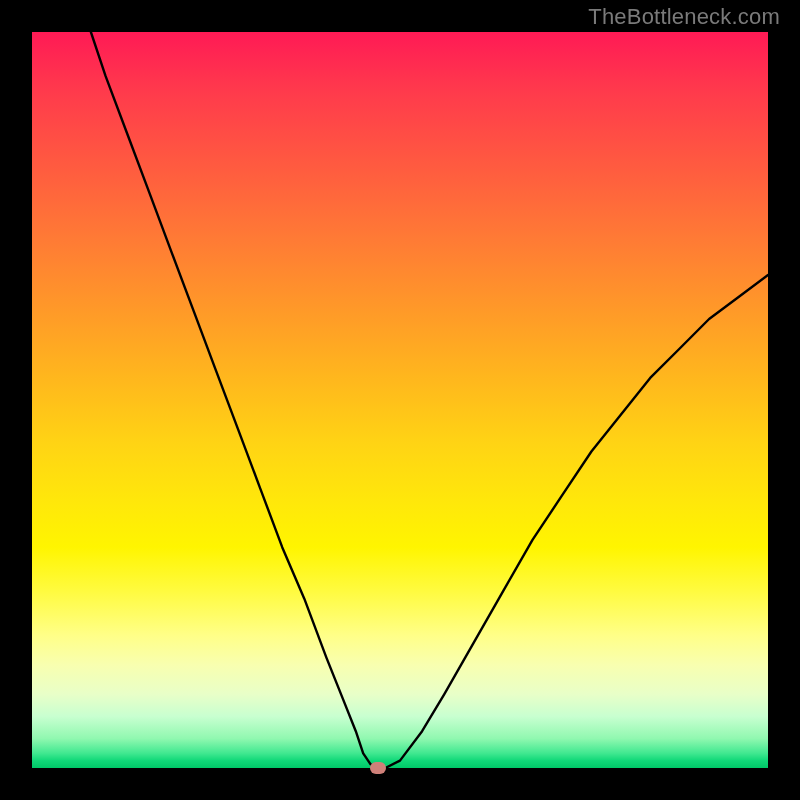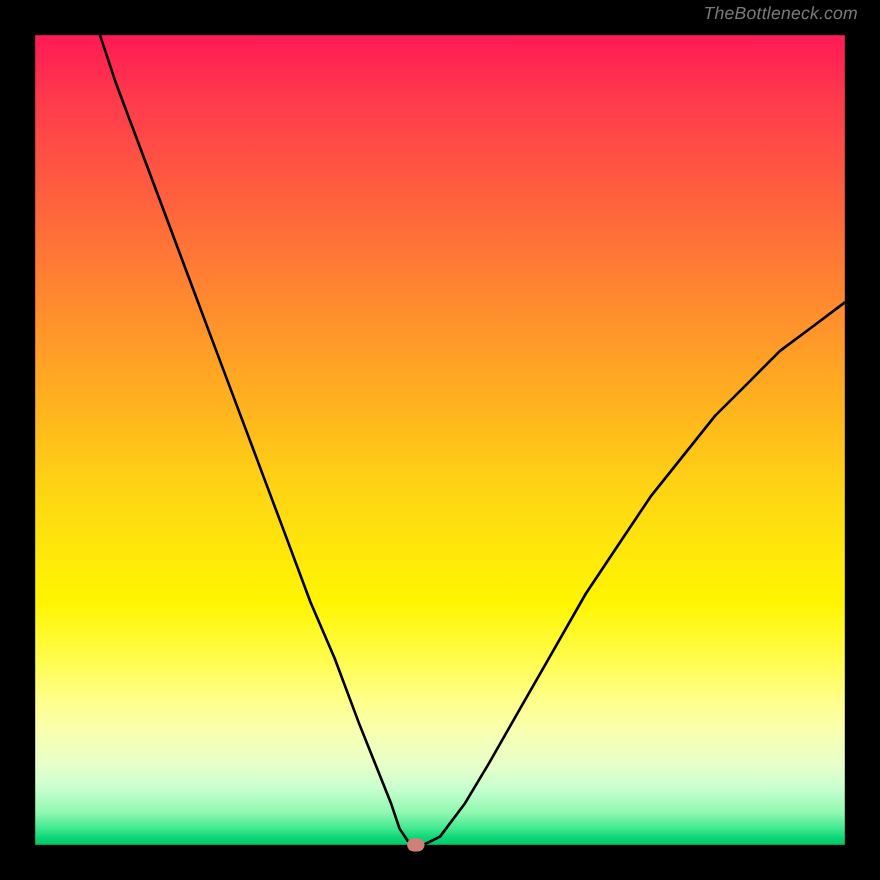--- a/index.html
+++ b/index.html
@@ -44,25 +44,24 @@
       #40e890 98%,
       #10d878 99%,
       #00c868 100%
     );
   }
   .watermark {
     position: absolute;
     top: 4px;
     right: 20px;
     color: #7a7a7a;
-    font-size: 16px;
+    font-size: 22px;
     font-weight: 500;
     letter-spacing: 0.2px;
     user-select: none;
-    font-style: italic;
   }
   svg.curve {
     position: absolute;
     left: 0;
     top: 0;
     width: 736px;
     height: 736px;
   }
   .marker {
     position: absolute;

